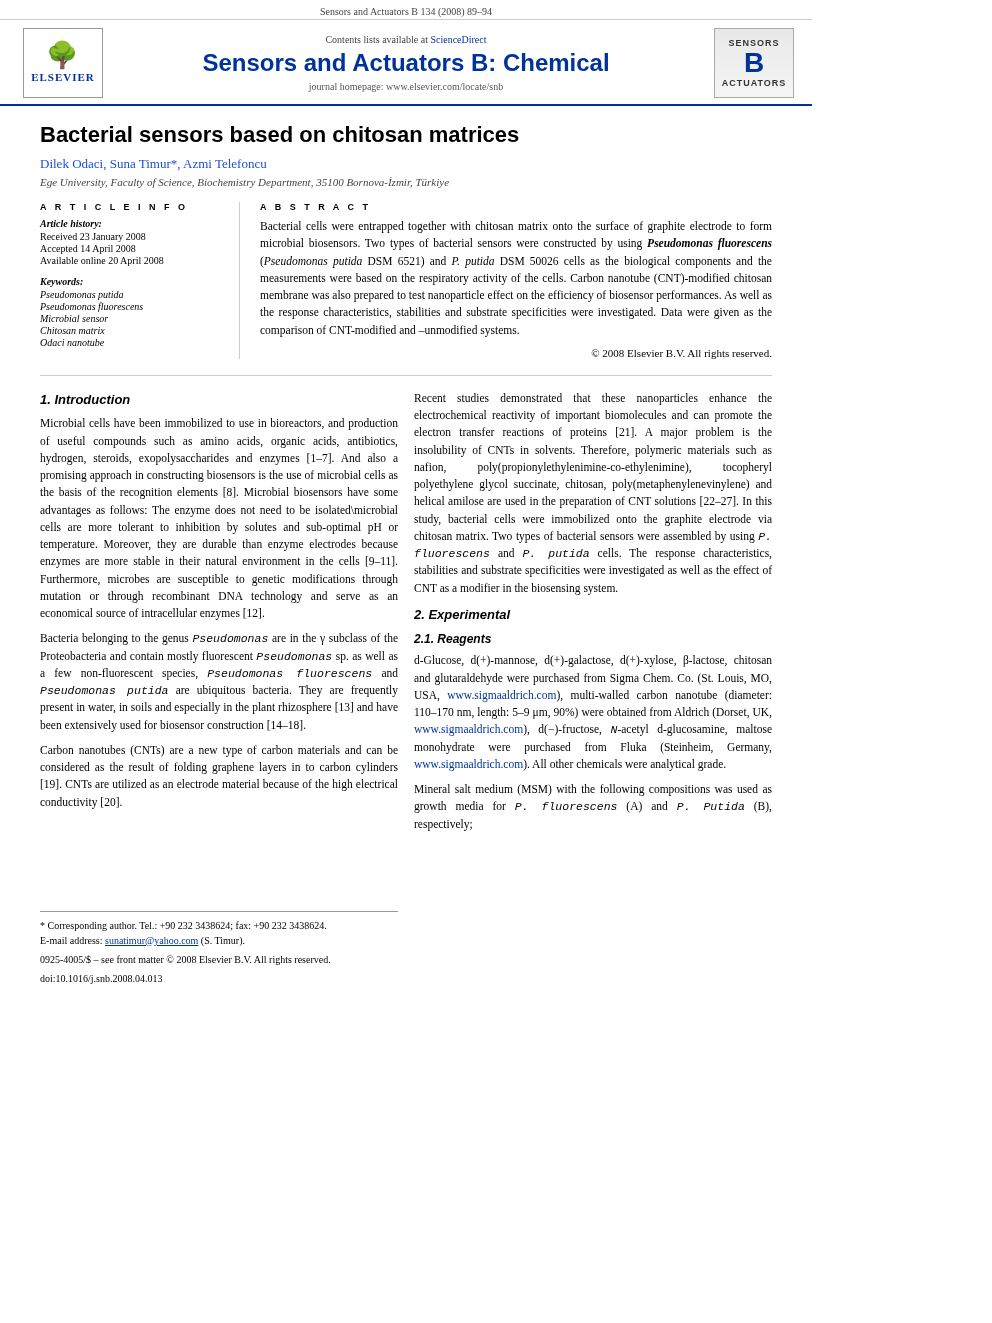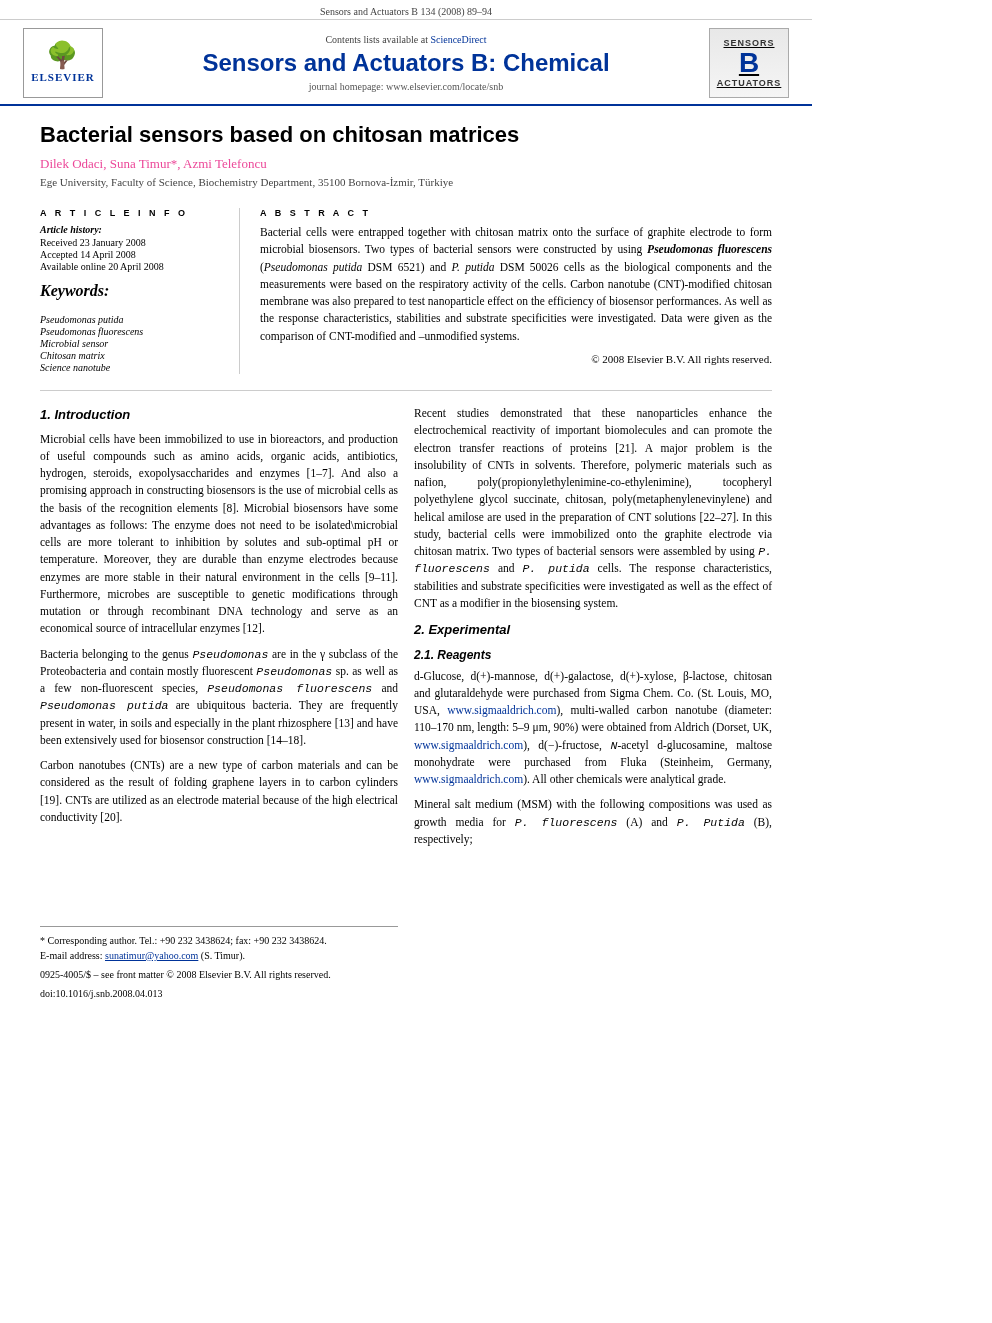--- a/index.html
+++ b/index.html
@@ -97,22 +97,21 @@
 
     .journal-homepage {
       font-size: 10px;
       color: #555;
     }
 
     .sensors-logo {
       width: 90px;
       display: flex;
       flex-direction: column;
-      align-items: center;
-      text-decoration: underline;
+      align-items: flex-end;
     }
 
     .sensors-logo-box {
       width: 80px;
       height: 70px;
       border: 1px solid #aaa;
       background: linear-gradient(to bottom, #e8e8e8, #f5f5f5);
       display: flex;
       flex-direction: column;
       align-items: center;
@@ -133,28 +132,29 @@
     .article-title {
       font-size: 22px;
       font-weight: bold;
       color: #000;
       margin-bottom: 8px;
       font-family: Arial, sans-serif;
     }
 
     .authors {
       font-size: 13px;
-      color: #ec4899;
+      color: #1d4ed8;
       margin-bottom: 4px;
     }
 
     .affiliation {
       font-size: 11px;
+      font-style: italic;
       color: #444;
-      margin-bottom: 20px;
+      margin-bottom: 14px;
     }
 
     
     .two-col {
       display: flex;
       gap: 20px;
       margin-bottom: 16px;
     }
 
     .article-info {
@@ -187,24 +187,24 @@
     .info-item {
       font-size: 10px;
       margin-bottom: 1px;
     }
 
     .keywords-section {
       margin-top: 10px;
     }
 
     .keywords-label {
-      font-size: 16px;
+      font-size: 10px;
       font-style: italic;
       font-weight: bold;
-      margin-bottom: 14px;
+      margin-bottom: 2px;
     }
 
     .keyword-item {
       font-size: 10px;
       font-style: italic;
       margin-bottom: 1px;
     }
 
     .abstract-text {
       font-size: 11.5px;
@@ -329,21 +329,21 @@
         <div class="info-item">Received 23 January 2008</div>
         <div class="info-item">Accepted 14 April 2008</div>
         <div class="info-item">Available online 20 April 2008</div>
 
         <div class="keywords-section">
           <div class="keywords-label">Keywords:</div>
           <div class="keyword-item">Pseudomonas putida</div>
           <div class="keyword-item">Pseudomonas fluorescens</div>
           <div class="keyword-item">Microbial sensor</div>
           <div class="keyword-item">Chitosan matrix</div>
-          <div class="keyword-item">Science nanotube</div>
+          <div class="keyword-item">Odaci nanotube</div>
         </div>
       </div>
 
       <div class="abstract-section">
         <div class="section-label">A B S T R A C T</div>
         <div class="abstract-text">
           Bacterial cells were entrapped together with chitosan matrix onto the surface of graphite electrode to form microbial biosensors. Two types of bacterial sensors were constructed by using <span class="bold-italic">Pseudomonas fluorescens</span> (<span class="italic">Pseudomonas putida</span> DSM 6521) and <span class="italic">P. putida</span> DSM 50026 cells as the biological components and the measurements were based on the respiratory activity of the cells. Carbon nanotube (CNT)-modified chitosan membrane was also prepared to test nanoparticle effect on the efficiency of biosensor performances. As well as the response characteristics, stabilities and substrate specificities were investigated. Data were given as the comparison of CNT-modified and –unmodified systems.
         </div>
         <div class="copyright">© 2008 Elsevier B.V. All rights reserved.</div>
       </div>

